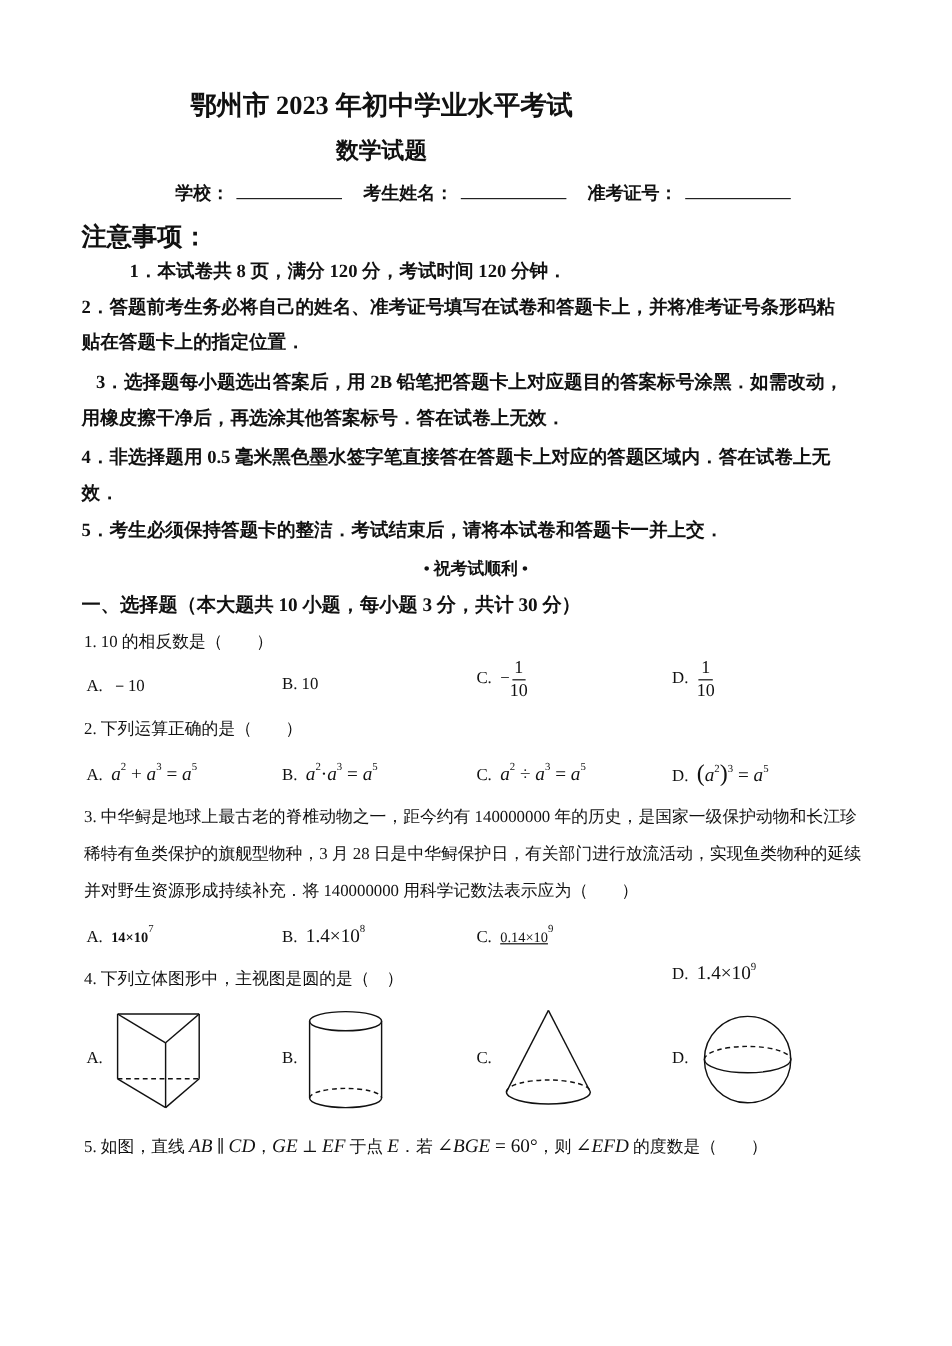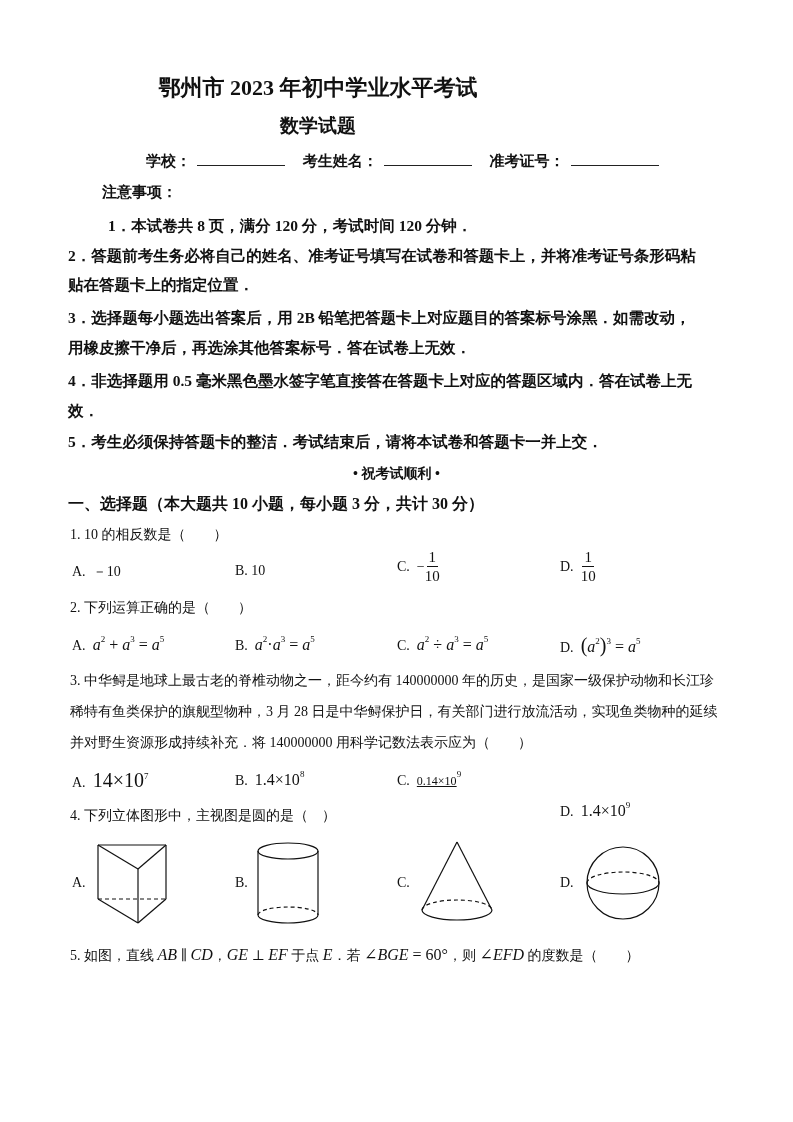--- a/index.html
+++ b/index.html
@@ -23,25 +23,25 @@
 
 <div class="abs title" style="top:73px;">鄂州市 2023 年初中学业水平考试</div>
 <div class="abs title" style="top:113px;font-size:19px;">数学试题</div>
 
 <div class="abs bold" style="top:151px;left:146px;font-size:15px;">
   <span>学校：</span><span class="blank"></span>
   <span>考生姓名：</span><span class="blank"></span>
   <span>准考证号：</span><span class="blank"></span>
 </div>
 
-<div class="abs notice" style="top:183px;font-size:15px;margin-left:34px;">注意事项：</div>
+<div class="abs notice" style="top:183px;font-size:21px;">注意事项：</div>
 <div class="abs notice" style="top:216px;margin-left:40px;">1．本试卷共 8 页，满分 120 分，考试时间 120 分钟．</div>
 <div class="abs notice" style="top:246px;">2．答题前考生务必将自己的姓名、准考证号填写在试卷和答题卡上，并将准考证号条形码粘</div>
 <div class="abs notice" style="top:275px;text-align:right;">贴在答题卡上的指定位置．</div>
-<div class="abs notice" style="top:308px;">3．选择题每小题选出答案后，用 2B 铅笔把答题卡上对应题目的答案标号涂黑．如需改动，</div>
+<div class="abs notice" style="top:308px;margin-left:12px;">3．选择题每小题选出答案后，用 2B 铅笔把答题卡上对应题目的答案标号涂黑．如需改动，</div>
 <div class="abs notice" style="top:338px;">用橡皮擦干净后，再选涂其他答案标号．答在试卷上无效．</div>
 <div class="abs notice" style="top:371px;">4．非选择题用 0.5 毫米黑色墨水签字笔直接答在答题卡上对应的答题区域内．答在试卷上无</div>
 <div class="abs notice" style="top:401px;">效．</div>
 <div class="abs notice" style="top:432px;">5．考生必须保持答题卡的整洁．考试结束后，请将本试卷和答题卡一并上交．</div>
 <div class="abs bold" style="top:465px;left:0;width:793px;text-align:center;font-size:14px;">• 祝考试顺利 •</div>
 
 <div class="abs bold" style="top:494px;left:68px;font-size:16px;">一、选择题（本大题共 10 小题，每小题 3 分，共计 30 分）</div>
 
 <div class="abs q" style="top:526px;">1. 10 的相反数是（　　）</div>
 <div class="abs opt" style="top:563px;left:72px;">
@@ -79,21 +79,21 @@
 <div class="abs opt" style="top:634px;left:560px;">
   <span>D.</span>&nbsp;
   <span class="math"><span class="num" style="font-size:20px;">(</span><span>a</span><sup>2</sup><span class="num" style="font-size:20px;">)</span><sup>3</sup> <span class="num">=</span> <span>a</span><sup>5</sup></span>
 </div>
 
 <div class="abs q" style="top:672px;">3. 中华鲟是地球上最古老的脊椎动物之一，距今约有 140000000 年的历史，是国家一级保护动物和长江珍</div>
 <div class="abs q" style="top:703px;">稀特有鱼类保护的旗舰型物种，3 月 28 日是中华鲟保护日，有关部门进行放流活动，实现鱼类物种的延续</div>
 <div class="abs q" style="top:734px;">并对野生资源形成持续补充．将 140000000 用科学记数法表示应为（　　）</div>
 <div class="abs opt" style="top:769px;left:72px;">
   <span>A.</span>&nbsp;
-  <span style="font-size:20px;">14×10</span><sup>7</sup>
+  <span style="font-size:12px;font-weight:bold;">14×10</span><sup>7</sup>
 </div>
 <div class="abs opt" style="top:769px;left:235px;">
   <span>B.</span>&nbsp;
   <span style="font-size:16px;">1.4×10</span><sup>8</sup>
 </div>
 <div class="abs opt" style="top:769px;left:397px;">
   <span>C.</span>&nbsp;
   <span style="font-size:12px;text-decoration:underline;">0.14×10</span><sup>9</sup>
 </div>
 <div class="abs opt" style="top:769px;left:560px;margin-top:31px;">

